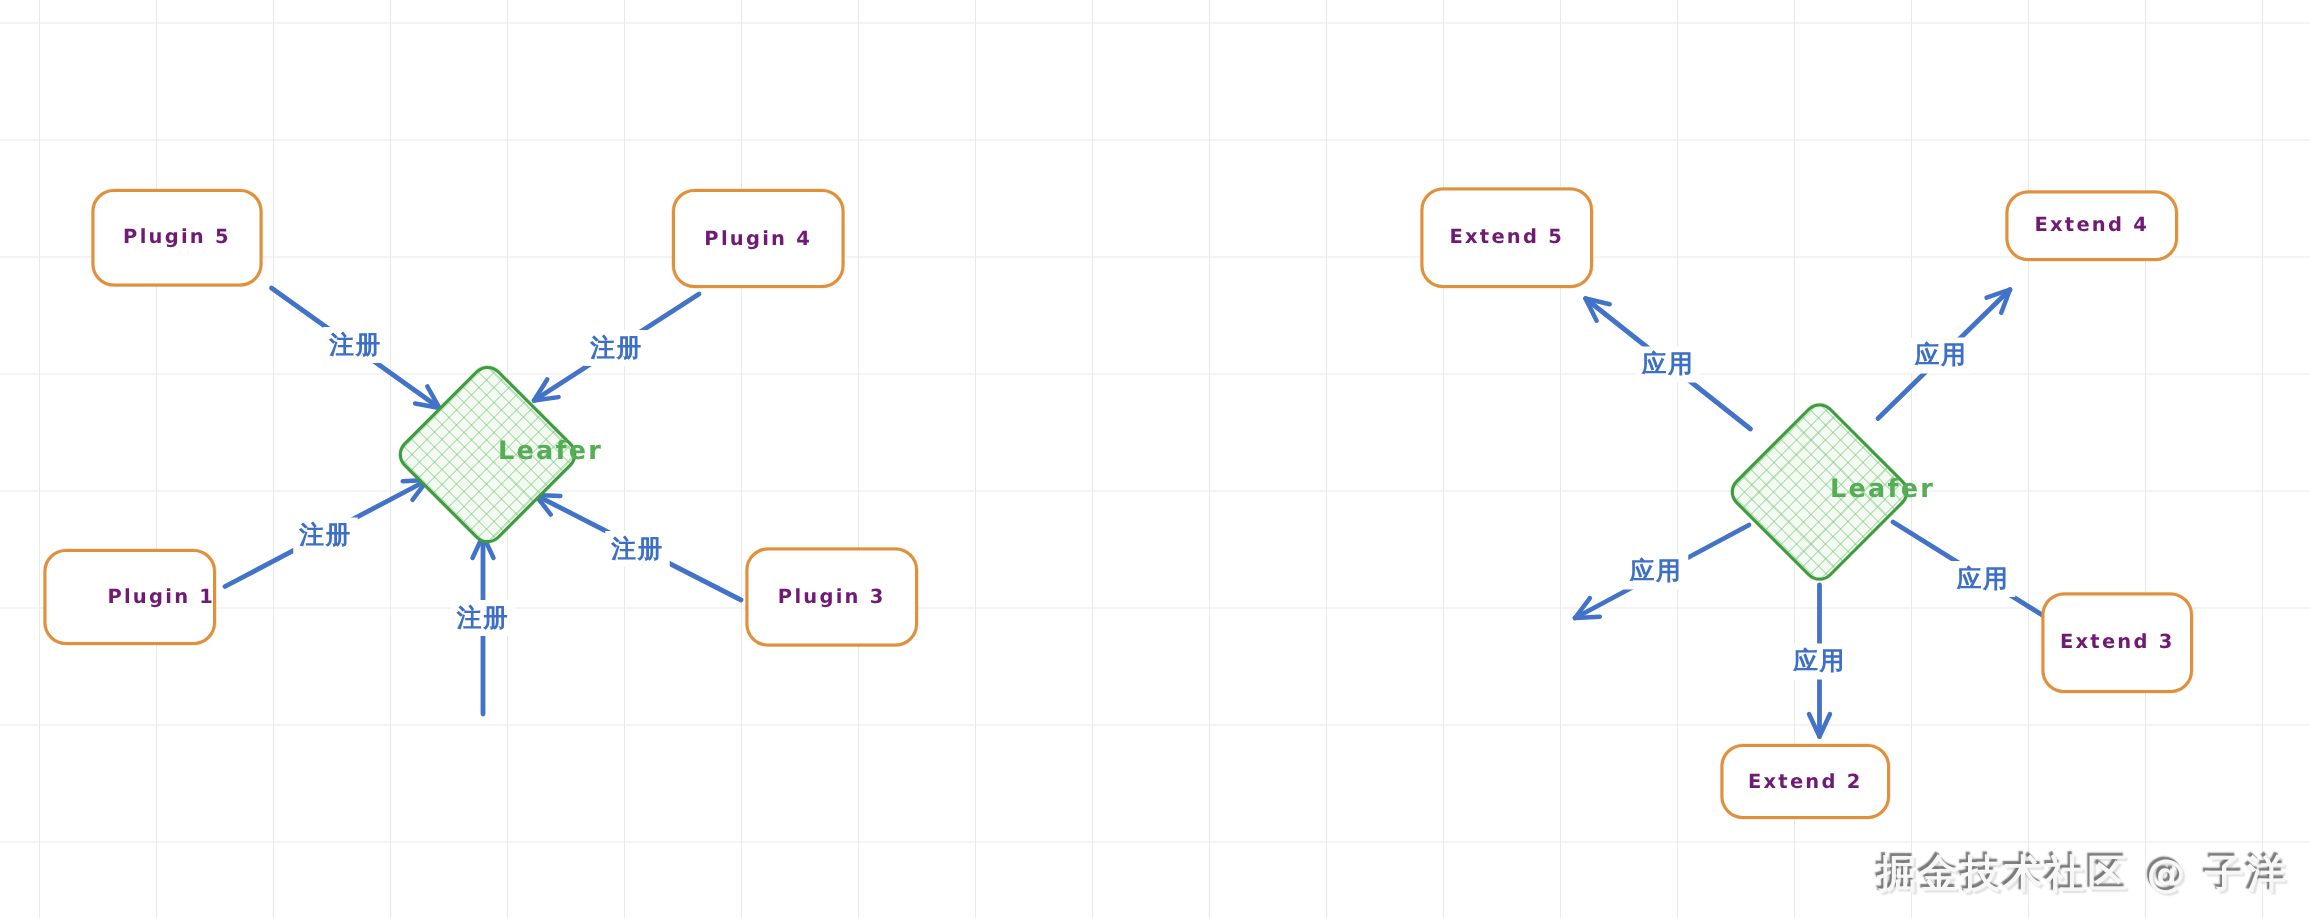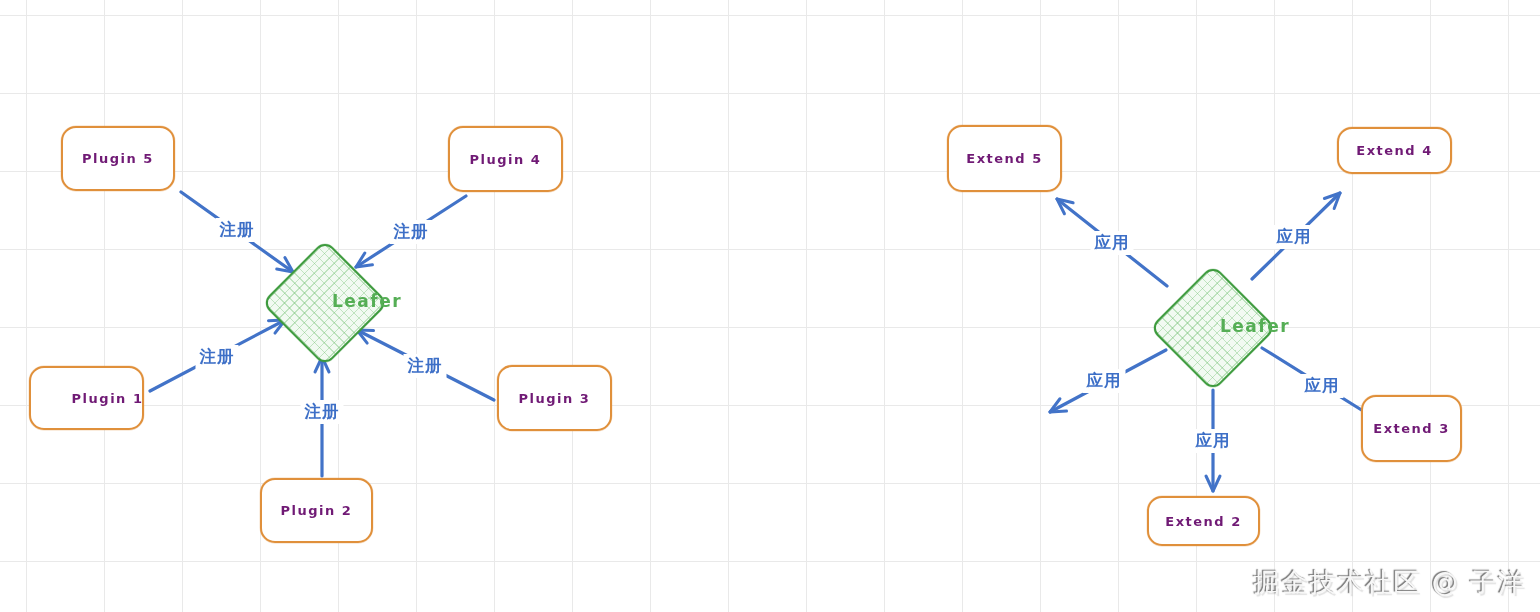--- a/index.html
+++ b/index.html
@@ -64,21 +64,21 @@
     font-size:16.5px;
     font-weight:600;
     padding:1px 4px;
     white-space:nowrap;
     letter-spacing:1px;
   }
   .watermark{
     position:absolute;
     right:14px;bottom:12px;
     font-size:26px;
-    font-weight:400;
+    font-weight:700;
     letter-spacing:2px;
     color:#f7f7f7;
     text-shadow:
       -1.5px -1.5px 1px rgba(105,105,105,.9),
        1.5px  1.5px 1px rgba(200,200,200,.55);
     white-space:nowrap;
     margin-top:12px;
   }
 </style>
 </head>
@@ -105,23 +105,20 @@
     </svg>
 
   <div class="node box" style="left: 61px; top: 126px; width: 114px; height: 65px;">
     <span class="box-label">Plugin 5</span>
   </div>
   <div class="node box" style="left: 448px; top: 126px; width: 115px; height: 66px;">
     <span class="box-label">Plugin 4</span>
   </div>
   <div class="node box" style="left: 29px; top: 366px; width: 115px; height: 64px; padding-left: 42px;">
     <span class="box-label">Plugin 1</span>
-  </div>
-  <div class="node box" style="left: 260px; top: 478px; width: 113px; height: 65px;">
-    <span class="box-label">Plugin 2</span>
   </div>
   <div class="node box" style="left: 497px; top: 365px; width: 115px; height: 66px;">
     <span class="box-label">Plugin 3</span>
   </div>
 
   <div class="node diamond" style="left: 280px; top: 258px; width: 86px; height: 86px;">
     <div class="diamond-shape"></div>
     <span class="diamond-label">Leafer</span>
   </div>
 

